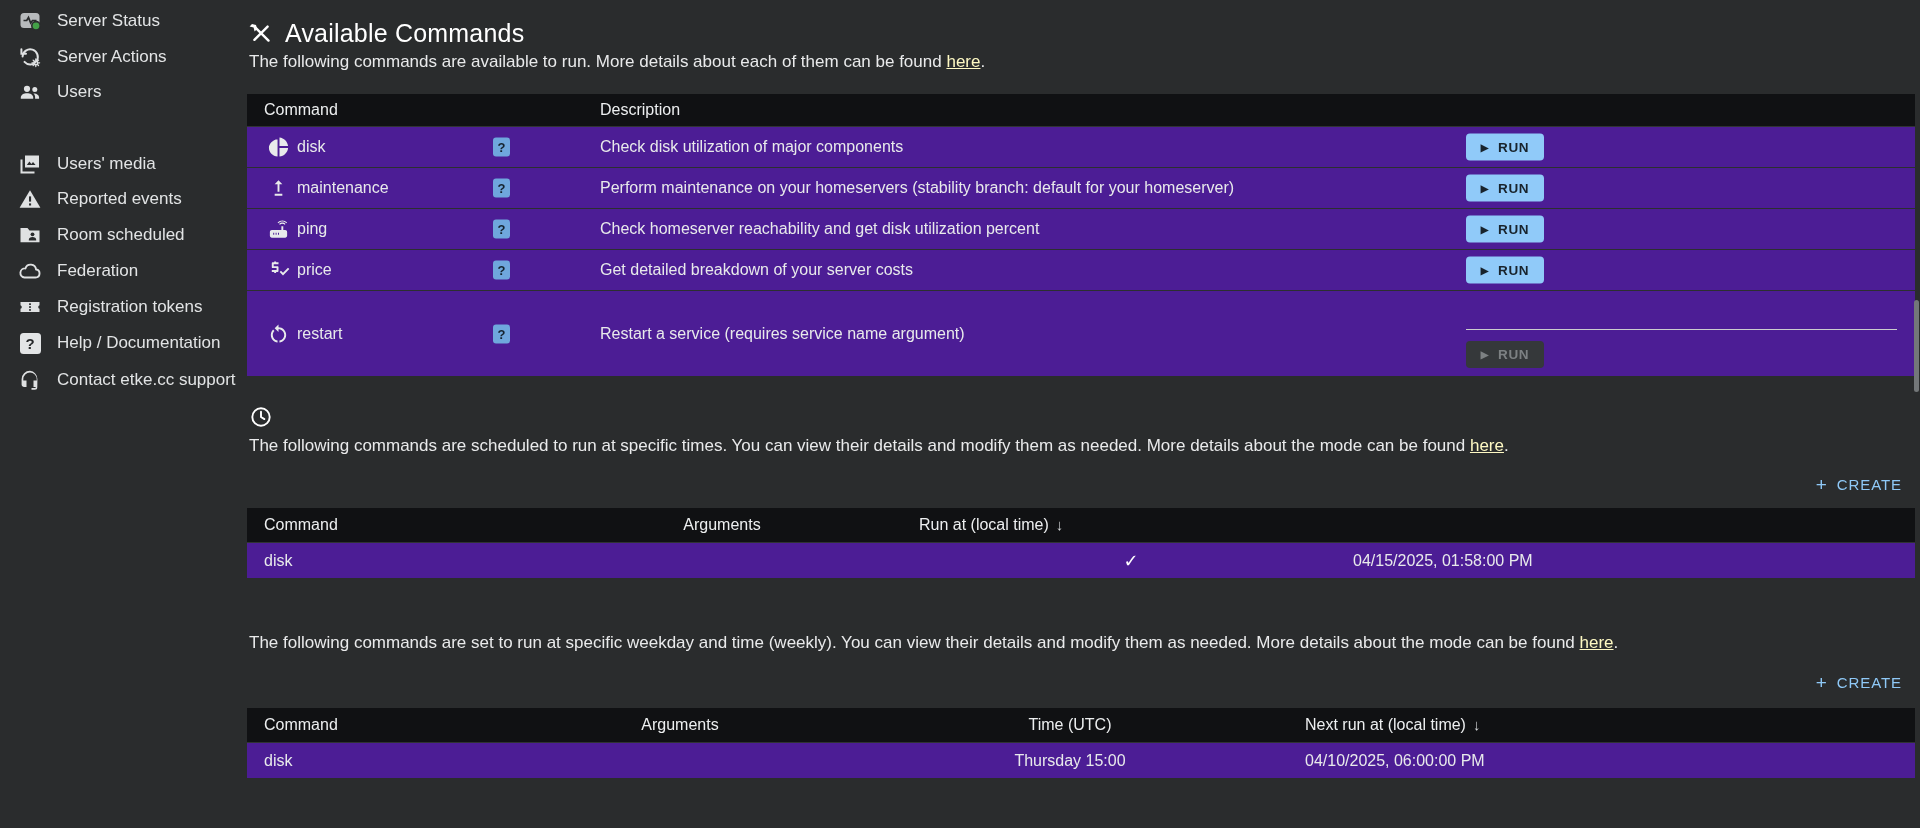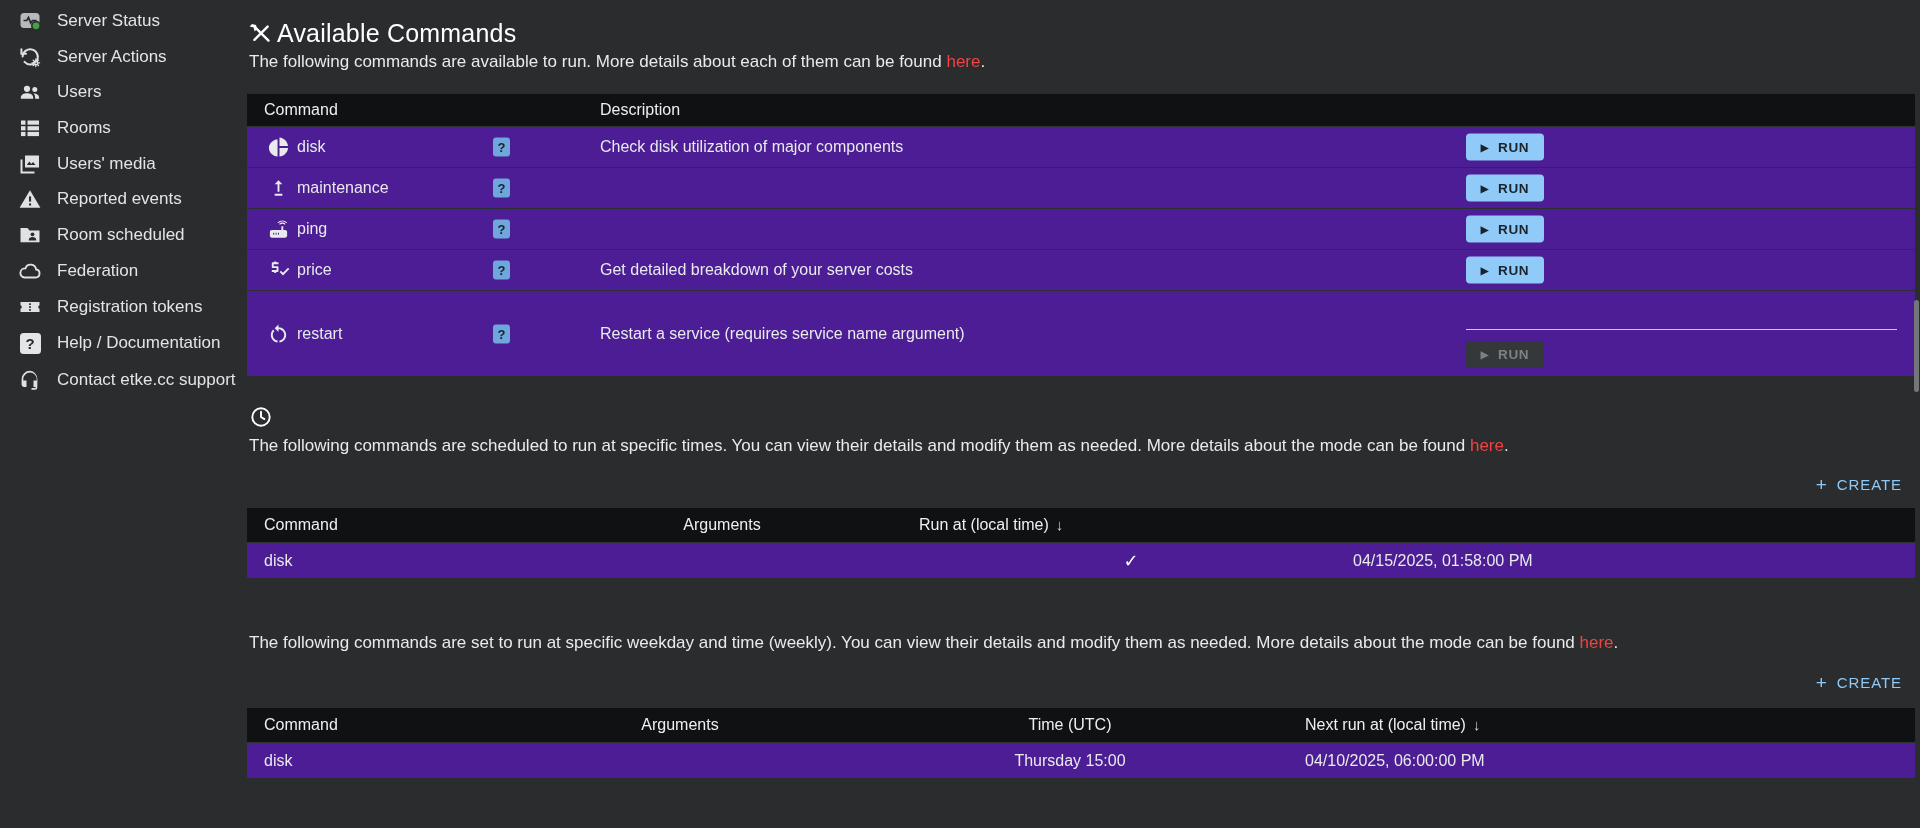--- a/index.html
+++ b/index.html
@@ -10,24 +10,24 @@
   
   .sidebar { position:absolute; left:0; top:0; width:237px; height:100%; }
   .nav-item { position:absolute; left:0; width:237px; height:36px; display:flex; align-items:center; cursor:pointer; }
   .nav-icon { width:24px; height:24px; margin-left:18px; flex:none; display:flex; align-items:center; justify-content:center; }
   .nav-icon svg { width:24px; height:24px; }
   .nav-label { margin-left:15px; font-size:17px; color:#e2e4e5; white-space:nowrap; }
   .q-square { width:21px; height:21px; background:#e3e5e6; color:#26282a; border-radius:3.5px; font-size:15px; font-weight:bold; display:flex; align-items:center; justify-content:center; }
 
   
   .main { position:absolute; left:247px; top:0; width:1668px; height:100%; }
-  .section-title { position:absolute; left:2px; height:34px; display:flex; align-items:center; gap:4px; color:#fff; font-size:25px; letter-spacing:0.2px; }
+  .section-title { position:absolute; left:2px; height:34px; display:flex; align-items:center; gap:12px; color:#fff; font-size:25px; letter-spacing:0.2px; }
   .section-title svg { width:24px; height:24px; flex:none; }
   .intro { position:absolute; left:2px; font-size:17px; color:#e9eaeb; }
-  .link { color:#ef4444; cursor:pointer; }
+  .link { color:#fef9c3; text-decoration:underline; cursor:pointer; }
 
   .create-row { position:absolute; right:13px; height:24px; display:flex; align-items:center; }
   .create-btn { display:flex; align-items:center; gap:9px; background:none; border:none; color:#8fc9f7; font-family:inherit; font-size:15px; font-weight:500; letter-spacing:0.9px; cursor:pointer; }
   .plus { font-size:19px; font-weight:400; line-height:1; }
 
   
   .tbl { position:absolute; left:0; width:1668px; background:#4c1d95; }
   .thead { position:relative; height:33px; background:#101113; border-bottom:1px solid #303334; }
   .th { position:absolute; top:50%; transform:translateY(-50%); font-size:16px; font-weight:500; color:#edeff0; white-space:nowrap; }
 
@@ -94,33 +94,20 @@
         <svg viewBox="0 0 24 24" fill="#dfe1e2">
             <circle cx="9" cy="8.8" r="3.1"></circle>
             <path d="M2.8 17.6c0-2.8 3-4.3 6.2-4.3s6.2 1.5 6.2 4.3v1.2H2.8z"></path>
             <circle cx="16.8" cy="9.4" r="2.5"></circle>
             <path d="M16.2 13.5c2.6.2 4.9 1.6 4.9 3.9v1.4h-4v-1.2c0-1.7-.4-3-1.7-4z"></path>
           </svg>
       </span>
       <span class="nav-label">Users</span>
     </div>
 
-    <div class="nav-item" style="top:110px">
-      <span class="nav-icon">
-        <svg viewBox="0 0 24 24" fill="#dfe1e2">
-            <rect x="3" y="4.5" width="4.5" height="4.2"></rect>
-            <rect x="9.5" y="4.5" width="11.5" height="4.2"></rect>
-            <rect x="3" y="10.2" width="4.5" height="4.2"></rect>
-            <rect x="9.5" y="10.2" width="11.5" height="4.2"></rect>
-            <rect x="3" y="15.9" width="4.5" height="4.2"></rect>
-            <rect x="9.5" y="15.9" width="11.5" height="4.2"></rect>
-          </svg>
-      </span>
-      <span class="nav-label">Rooms</span>
-    </div>
 
     <div class="nav-item" style="top:146px">
       <span class="nav-icon">
         <svg viewBox="0 0 24 24">
             <path d="M7 3.5h14v12H7z" fill="#dfe1e2"></path>
             <path d="M8.8 13l2.6-3.4 2 2.4 1.6-2 2.6 3z" fill="#2a2c2d"></path>
             <path d="M3.5 7.5v13h13" fill="none" stroke="#dfe1e2" stroke-width="2"></path>
           </svg>
       </span>
       <span class="nav-label">Users' media</span>
@@ -222,32 +209,34 @@
             <span>RUN</span>
           </button>
       </div>
 
       <div class="cmd-row">
         <span class="ci"><svg viewBox="0 0 24 24" fill="#e8eaeb">
               <path d="M16 18v2H8v-2h8zM11 7.99V16h2V7.99h3L12 4 8 7.99h3z"></path>
             </svg></span>
         <span class="cname">maintenance</span>
         <span class="cbadge">?</span>
+        <span class="cdesc">Perform maintenance on your homeservers (stability branch: default for your homeserver)</span>
         <button class="run-btn">
             <span class="run-play">▶</span>
             <span>RUN</span>
           </button>
       </div>
 
       <div class="cmd-row">
         <span class="ci"><svg viewBox="0 0 24 24" fill="#e8eaeb">
               <path d="M20.2 5.9l.8-.8C19.6 3.7 17.8 3 16 3s-3.6.7-5 2.1l.8.8C13 4.8 14.5 4.2 16 4.2s3 .6 4.2 1.7zm-.9.8c-.9-.9-2.1-1.4-3.3-1.4s-2.4.5-3.3 1.4l.8.8c.7-.7 1.6-1 2.5-1s1.8.3 2.5 1l.8-.8zM19 13h-2V9h-2v4H5c-1.1 0-2 .9-2 2v4c0 1.1.9 2 2 2h14c1.1 0 2-.9 2-2v-4c0-1.1-.9-2-2-2zm-11.5 5h-1v-2h1v2zm2.5 0H9v-2h1v2zm2.5 0h-1v-2h1v2z"></path>
             </svg></span>
         <span class="cname">ping</span>
         <span class="cbadge">?</span>
+        <span class="cdesc">Check homeserver reachability and get disk utilization percent</span>
         <button class="run-btn">
             <span class="run-play">▶</span>
             <span>RUN</span>
           </button>
       </div>
 
       <div class="cmd-row">
         <span class="ci"><svg viewBox="0 0 24 24" fill="#e8eaeb">
               <path d="M12 13V9c0-.55-.45-1-1-1H7V6h5V4H9.5V3h-2v1H6c-.55 0-1 .45-1 1v4c0 .55.45 1 1 1h4v2H5v2h2.5v1h2v-1H11c.55 0 1-.45 1-1z"></path>
               <path d="M21.9 9.6l-5.2 5.2-2.1-2.1-1.4 1.4 3.5 3.6 6.6-6.7z"></path>

